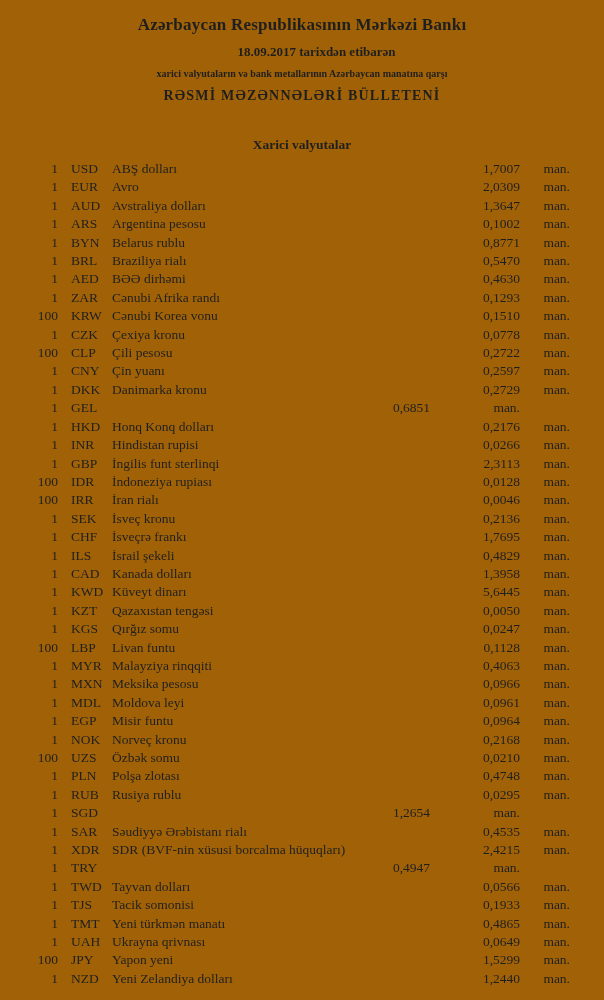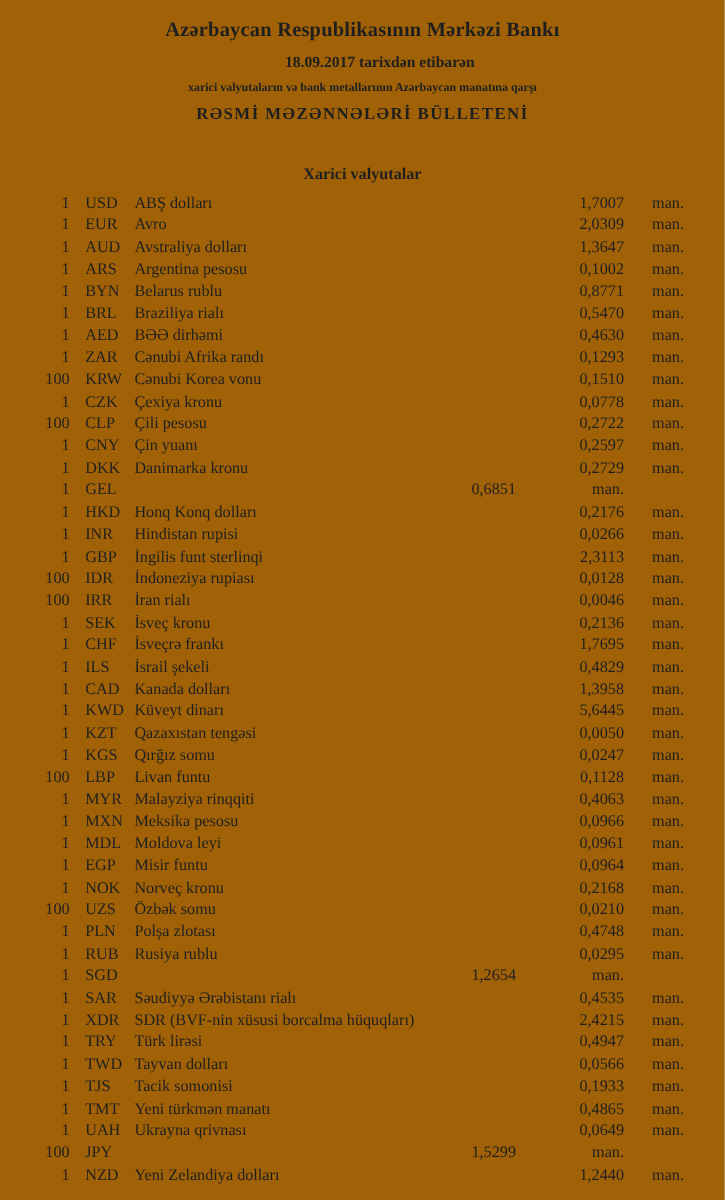--- a/index.html
+++ b/index.html
@@ -355,21 +355,20 @@
       <div class="row">
         <span class="cell-qty">1</span>
         <span class="cell-code">XDR</span>
         <span class="cell-name">SDR (BVF-nin xüsusi borcalma hüquqları)</span>
         <span class="cell-rate">2,4215</span>
         <span class="cell-unit">man.</span>
       </div>
       <div class="row">
         <span class="cell-qty">1</span>
         <span class="cell-code">TRY</span>
-        <span class="cell-name">Türk lirəsi</span>
         <span class="cell-rate">0,4947</span>
         <span class="cell-unit">man.</span>
       </div>
       <div class="row">
         <span class="cell-qty">1</span>
         <span class="cell-code">TWD</span>
         <span class="cell-name">Tayvan dolları</span>
         <span class="cell-rate">0,0566</span>
         <span class="cell-unit">man.</span>
       </div>
@@ -390,20 +389,21 @@
       <div class="row">
         <span class="cell-qty">1</span>
         <span class="cell-code">UAH</span>
         <span class="cell-name">Ukrayna qrivnası</span>
         <span class="cell-rate">0,0649</span>
         <span class="cell-unit">man.</span>
       </div>
       <div class="row">
         <span class="cell-qty">100</span>
         <span class="cell-code">JPY</span>
+        <span class="cell-name">Yapon yeni</span>
         <span class="cell-rate">1,5299</span>
         <span class="cell-unit">man.</span>
       </div>
       <div class="row">
         <span class="cell-qty">1</span>
         <span class="cell-code">NZD</span>
         <span class="cell-name">Yeni Zelandiya dolları</span>
         <span class="cell-rate">1,2440</span>
         <span class="cell-unit">man.</span>
       </div>

